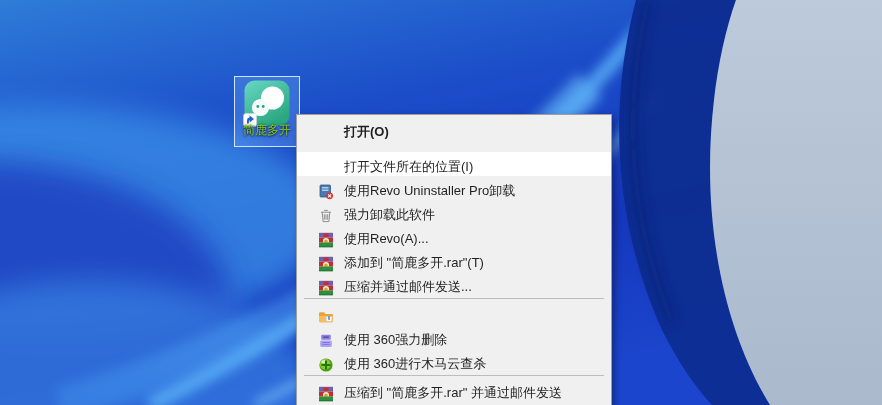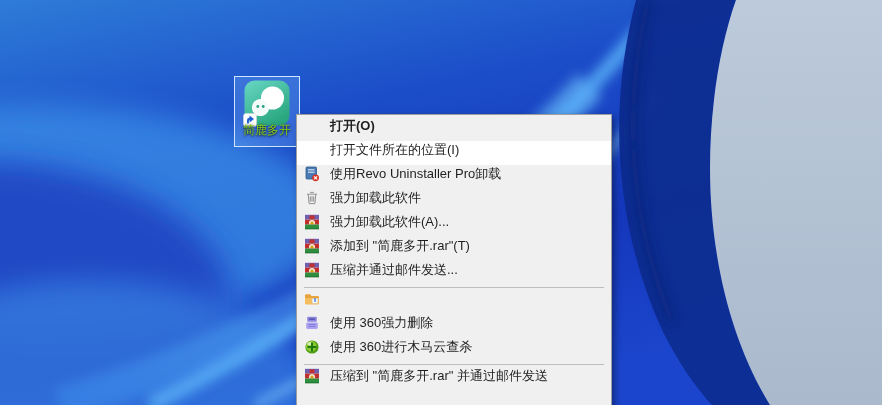--- a/index.html
+++ b/index.html
@@ -28,27 +28,27 @@
   
   .context-menu{
     position:absolute;left:296px;top:114px;width:316px;height:320px;
     background:var(--menu-bg,#f0f0f0);
     border:1px solid var(--menu-border,#9e9e9e);
     box-sizing:border-box;
     padding-top:2px;
     box-shadow:3px 3px 7px rgba(0,0,0,0.35);
   }
   .menu-item{
-    height:24px;display:flex;align-items:flex-start;
-    padding-left:6px;
+    height:24px;display:flex;align-items:flex-end;
+    padding-left:20px;
     font-size:13px;color:var(--menu-text,#1f1f1f);
     cursor:default;
   }
   .menu-item.bold{font-weight:bold;}
-  .menu-item.highlighted{background:var(--menu-highlight,#ffffff);}
+  .menu-item.highlighted{background:var(--menu-highlight,#ffffff);margin-top:11px;}
   .menu-icon{
     width:17px;height:17px;margin-right:10px;flex:0 0 17px;
     display:inline-flex;align-items:center;justify-content:center;
   }
   .menu-icon svg{width:16px;height:16px;display:block;}
   .menu-label{white-space:nowrap;}
   .menu-sep{
     height:1px;background:var(--menu-sep,#bdbdbd);
     margin:2px 7px;
   }
@@ -161,21 +161,21 @@
         <svg viewBox="0 0 16 16">
           <rect x="1" y="0.8" width="14" height="4.8" fill="#6f5fb0"></rect>
           <rect x="5.5" y="1.4" width="5" height="3.6" fill="#c03030"></rect>
           <rect x="1" y="5.6" width="14" height="5" fill="#c03030"></rect>
           <path d="M5,10.6 L5,9 A3,3 0 0 1 11,9 L11,10.6 Z" fill="#f3ead0"></path>
           <path d="M6.4,10.6 L6.4,9.2 A1.6,1.6 0 0 1 9.6,9.2 L9.6,10.6 Z" fill="#d4a017"></path>
           <rect x="1" y="10.6" width="14" height="4.6" fill="#2f8f3f"></rect>
           <rect x="1" y="14.4" width="14" height="0.8" fill="#1f6f2f"></rect>
         </svg>
       </span>
-      <span class="menu-label">强力卸载此软件(A)...</span>
+      <span class="menu-label">使用Revo(A)...</span>
     </div>
     <div class="menu-item">
       <span class="menu-icon">
         <svg viewBox="0 0 16 16">
           <rect x="1" y="0.8" width="14" height="4.8" fill="#6f5fb0"></rect>
           <rect x="5.5" y="1.4" width="5" height="3.6" fill="#c03030"></rect>
           <rect x="1" y="5.6" width="14" height="5" fill="#c03030"></rect>
           <path d="M5,10.6 L5,9 A3,3 0 0 1 11,9 L11,10.6 Z" fill="#f3ead0"></path>
           <path d="M6.4,10.6 L6.4,9.2 A1.6,1.6 0 0 1 9.6,9.2 L9.6,10.6 Z" fill="#d4a017"></path>
           <rect x="1" y="10.6" width="14" height="4.6" fill="#2f8f3f"></rect>

